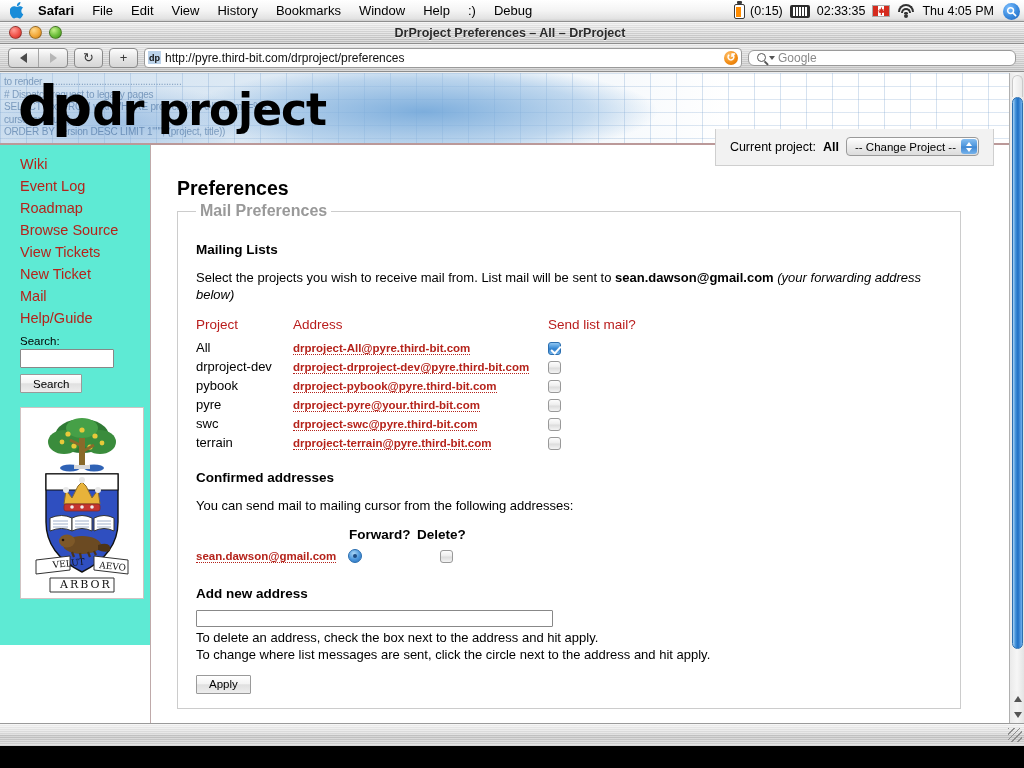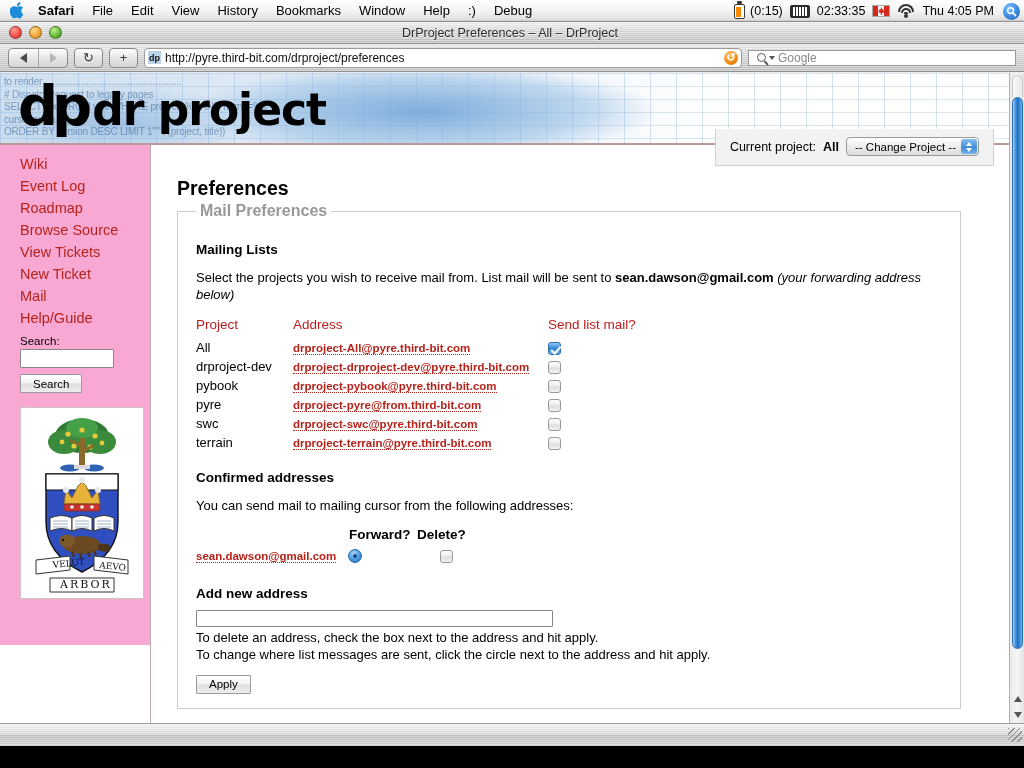--- a/index.html
+++ b/index.html
@@ -90,21 +90,21 @@
     border-bottom: 1px solid #8d8d8d;
     display: flex; align-items: center; position: relative;
   }
   .tl { display: flex; gap: 7px; margin-left: 9px; }
   .tl span { width: 13px; height: 13px; border-radius: 50%; display: block; border: 0.5px solid rgba(0,0,0,.35); }
   .tl .red { background: radial-gradient(circle at 35% 28%, #ff9d95 0%, #f0534a 55%, #bf2a22 100%); }
   .tl .yel { background: radial-gradient(circle at 35% 28%, #ffd88a 0%, #f2a93b 55%, #c27a14 100%); }
   .tl .grn { background: radial-gradient(circle at 35% 28%, #c3f08a 0%, #6bbd3a 55%, #3e8a17 100%); }
   #window-title {
     position: absolute; left: 0; right: 4px; text-align: center;
-    font-size: 12.5px; font-weight: normal; color: #2b2b2b;
+    font-size: 12.5px; font-weight: bold; color: #2b2b2b;
     text-shadow: 0 1px 0 rgba(255,255,255,.7);
   }
   #toolbar {
     height: 28px;
     background-image: repeating-linear-gradient(to bottom, rgba(255,255,255,.4) 0 1px, rgba(0,0,0,.015) 1px 2px),
       linear-gradient(to bottom, #e7e7e7 0%, #d2d2d2 52%, #c0c0c0 100%);
     border-bottom: 1px solid #8d8d8d;
     display: flex; align-items: center; padding: 0 8px; gap: 6px;
   }
   .tb-seg {
@@ -140,21 +140,21 @@
   }
   #urltext { flex: 1; white-space: nowrap; overflow: hidden; }
   .reload-ic {
     width: 14px; height: 14px; border-radius: 50%;
     background: radial-gradient(circle at 35% 30%, #ffc06a 0%, #f18a11 60%, #d5700a 100%);
     color: #fff; font-size: 11px; font-weight: bold;
     display: flex; align-items: center; justify-content: center; flex: none;
   }
   #searchfield {
     width: 268px; height: 16px; background: #fff;
-    border: 1px solid #9a9a9a; border-radius: 0;
+    border: 1px solid #9a9a9a; border-radius: 6px;
     display: flex; align-items: center; padding: 0 8px; gap: 3px;
     font-size: 12px; color: #8a8a8a;
   }
   .mag {
     width: 9px; height: 9px; border: 1.6px solid #555; border-radius: 50%;
     position: relative; flex: none;
   }
   .mag:after { content:""; position:absolute; right:-3.5px; bottom:-2.5px; width:4.5px; height:1.6px; background:#555; transform: rotate(45deg); }
   .caret-dn { width:0;height:0;border-left:3px solid transparent;border-right:3px solid transparent;border-top:4px solid #555; }
 
@@ -214,21 +214,21 @@
     border-radius: 3px; display: flex; flex-direction: column;
     align-items: center; justify-content: center; gap: 2px;
   }
   .stepper .up { width:0;height:0;border-left:3px solid transparent;border-right:3px solid transparent;border-bottom:4px solid #fff; }
   .stepper .dn { width:0;height:0;border-left:3px solid transparent;border-right:3px solid transparent;border-top:4px solid #fff; }
 
   #pagebody { position: absolute; left: 0; top: 72px; right: 0; bottom: 0; }
 
   #sidebar {
     position: absolute; left: 0; top: 0; width: 152px; padding: 8px 0 0 20px;
-    background: #f9a8d4;
+    background: #5eead4;
     border-right: 1px solid #dcd2d2;
     height: 500px;
   }
   #sidebar .navlink {
     display: block; color: #b5231b; font-size: 14.5px;
     line-height: 22px; text-decoration: none;
   }
   #sidebar .searchlbl { font-size: 11.5px; color: #000; margin-top: 6px; margin-bottom: 2px; font-weight: normal; }
   #sidebar .searchbox {
     width: 94px; height: 19px; background: #fff;
@@ -585,21 +585,21 @@
                 <td><a class="maillink" href="#">drproject-drproject-dev@pyre.third-bit.com</a></td>
                 <td><span class="cb"></span></td>
               </tr>
               <tr>
                 <td>pybook</td>
                 <td><a class="maillink" href="#">drproject-pybook@pyre.third-bit.com</a></td>
                 <td><span class="cb"></span></td>
               </tr>
               <tr>
                 <td>pyre</td>
-                <td><a class="maillink" href="#">drproject-pyre@from.third-bit.com</a></td>
+                <td><a class="maillink" href="#">drproject-pyre@your.third-bit.com</a></td>
                 <td><span class="cb"></span></td>
               </tr>
               <tr>
                 <td>swc</td>
                 <td><a class="maillink" href="#">drproject-swc@pyre.third-bit.com</a></td>
                 <td><span class="cb"></span></td>
               </tr>
               <tr>
                 <td>terrain</td>
                 <td><a class="maillink" href="#">drproject-terrain@pyre.third-bit.com</a></td>

